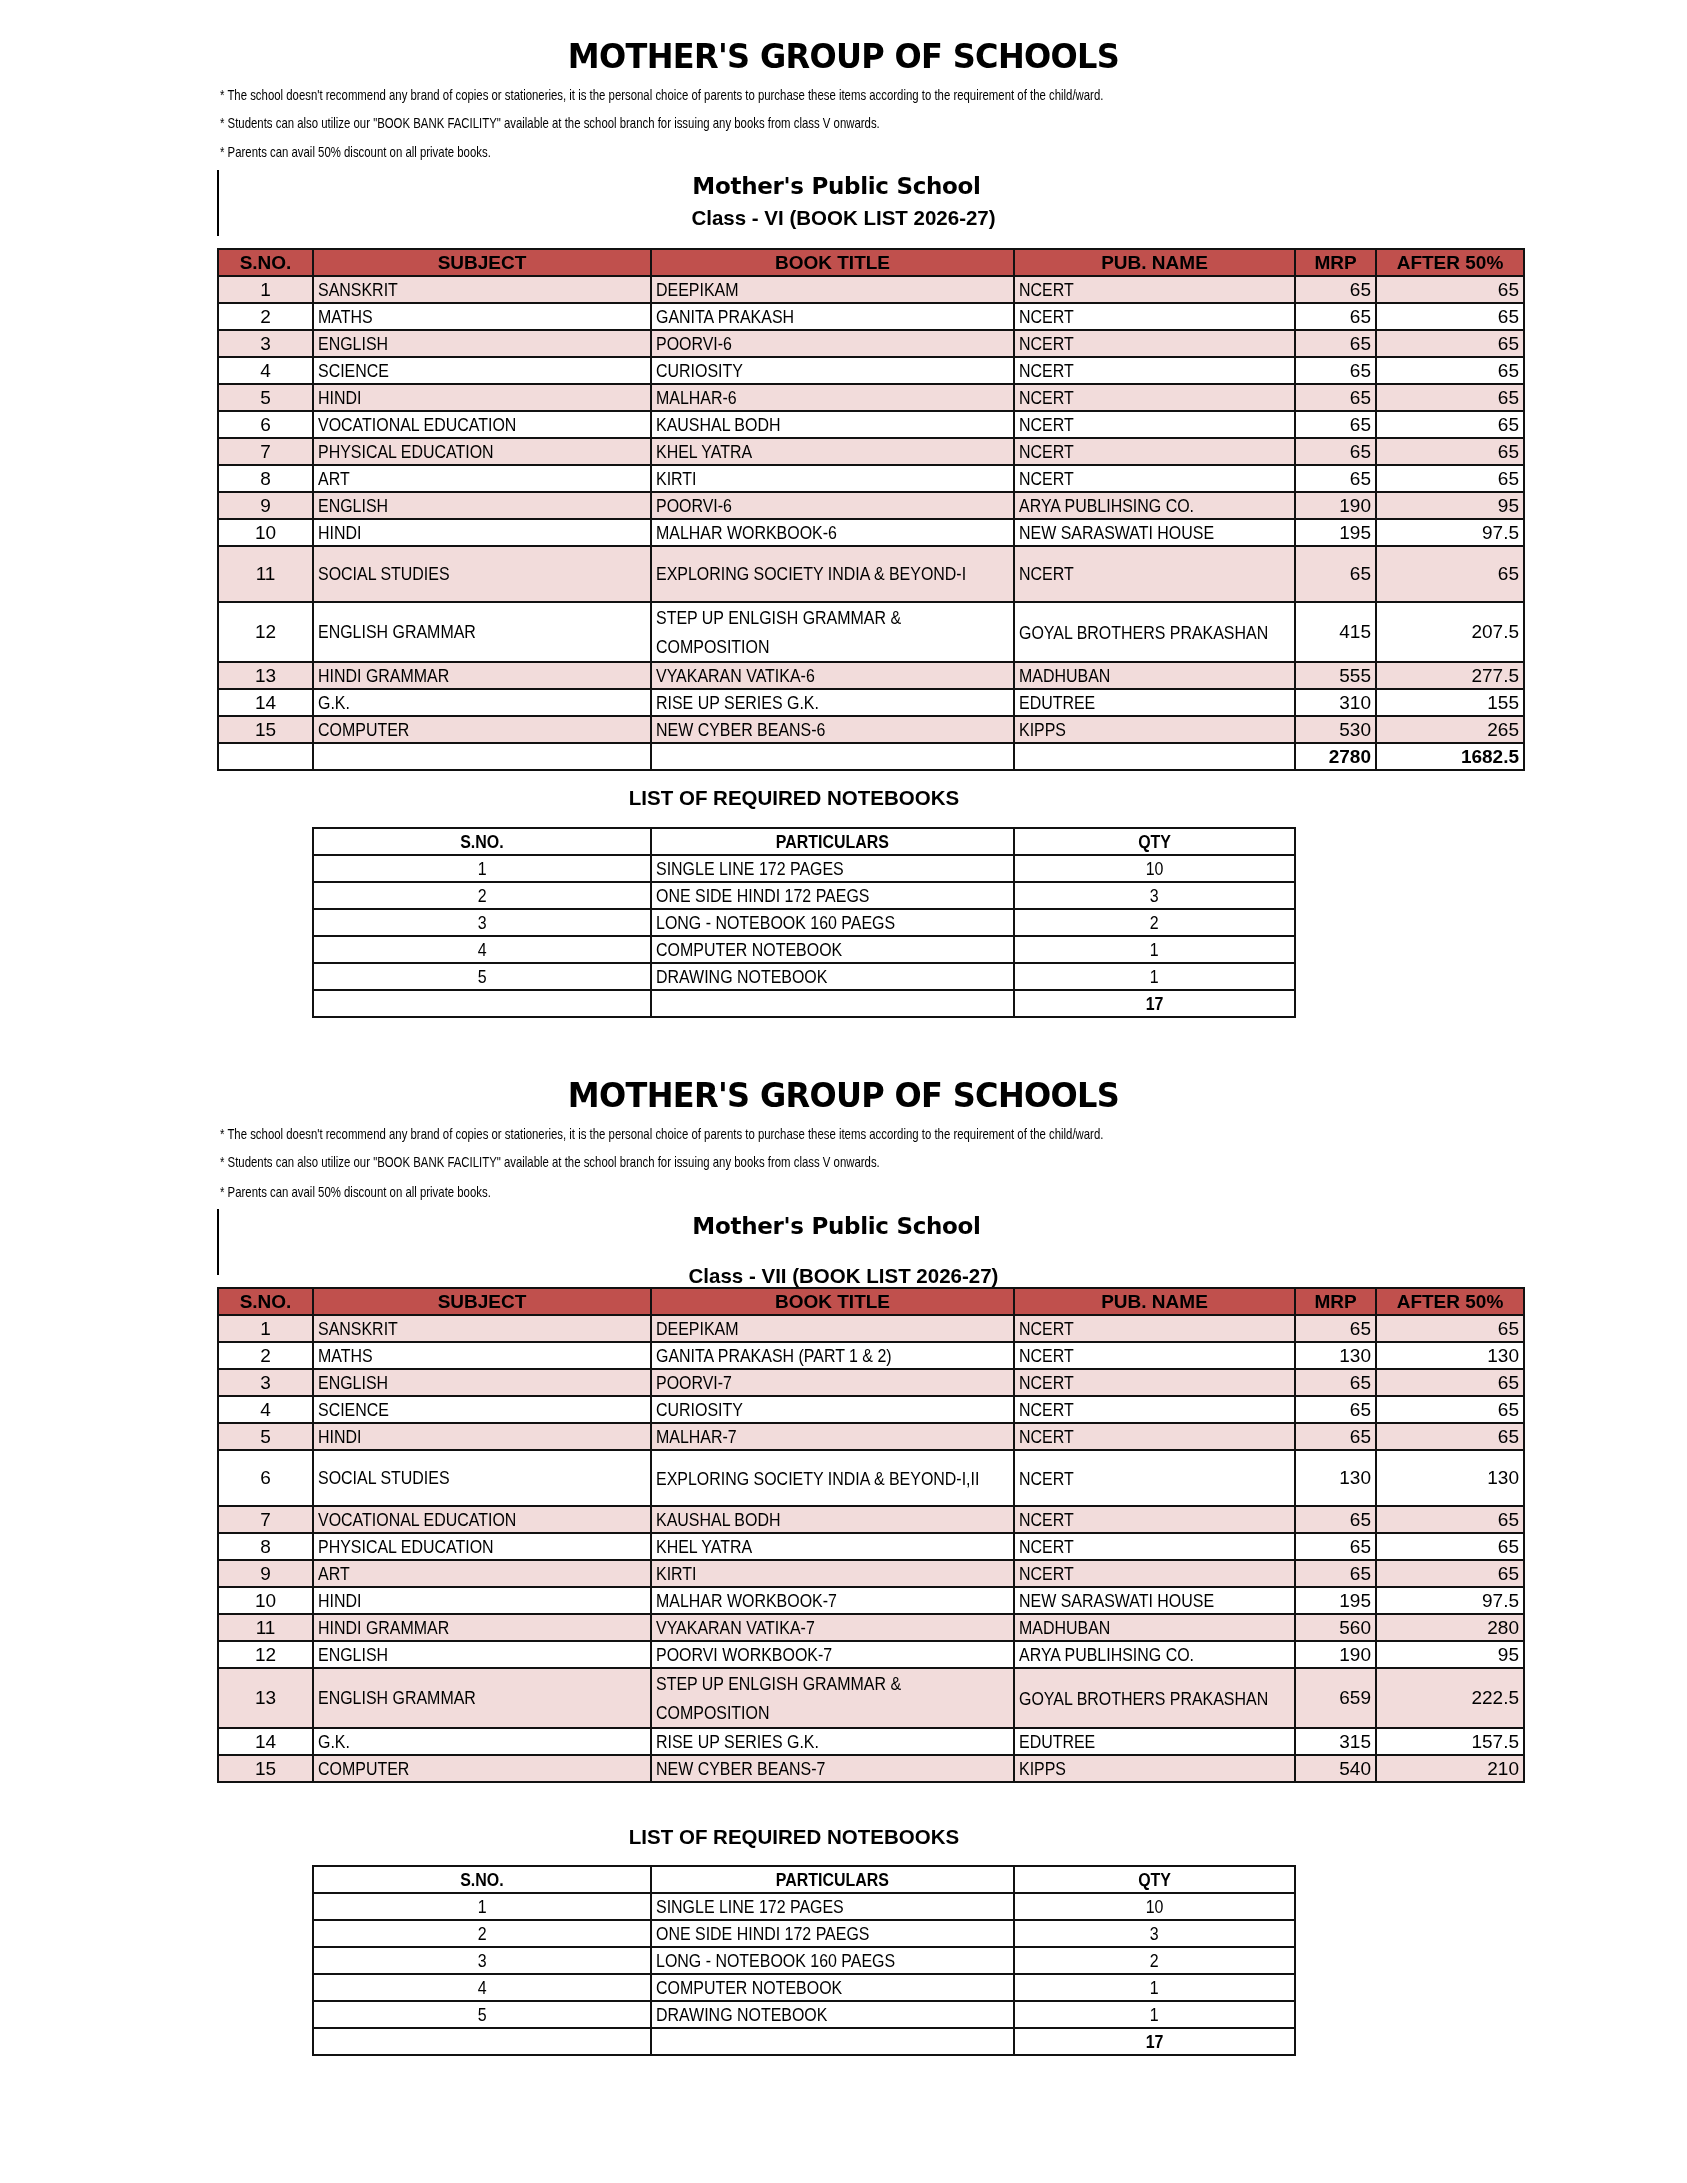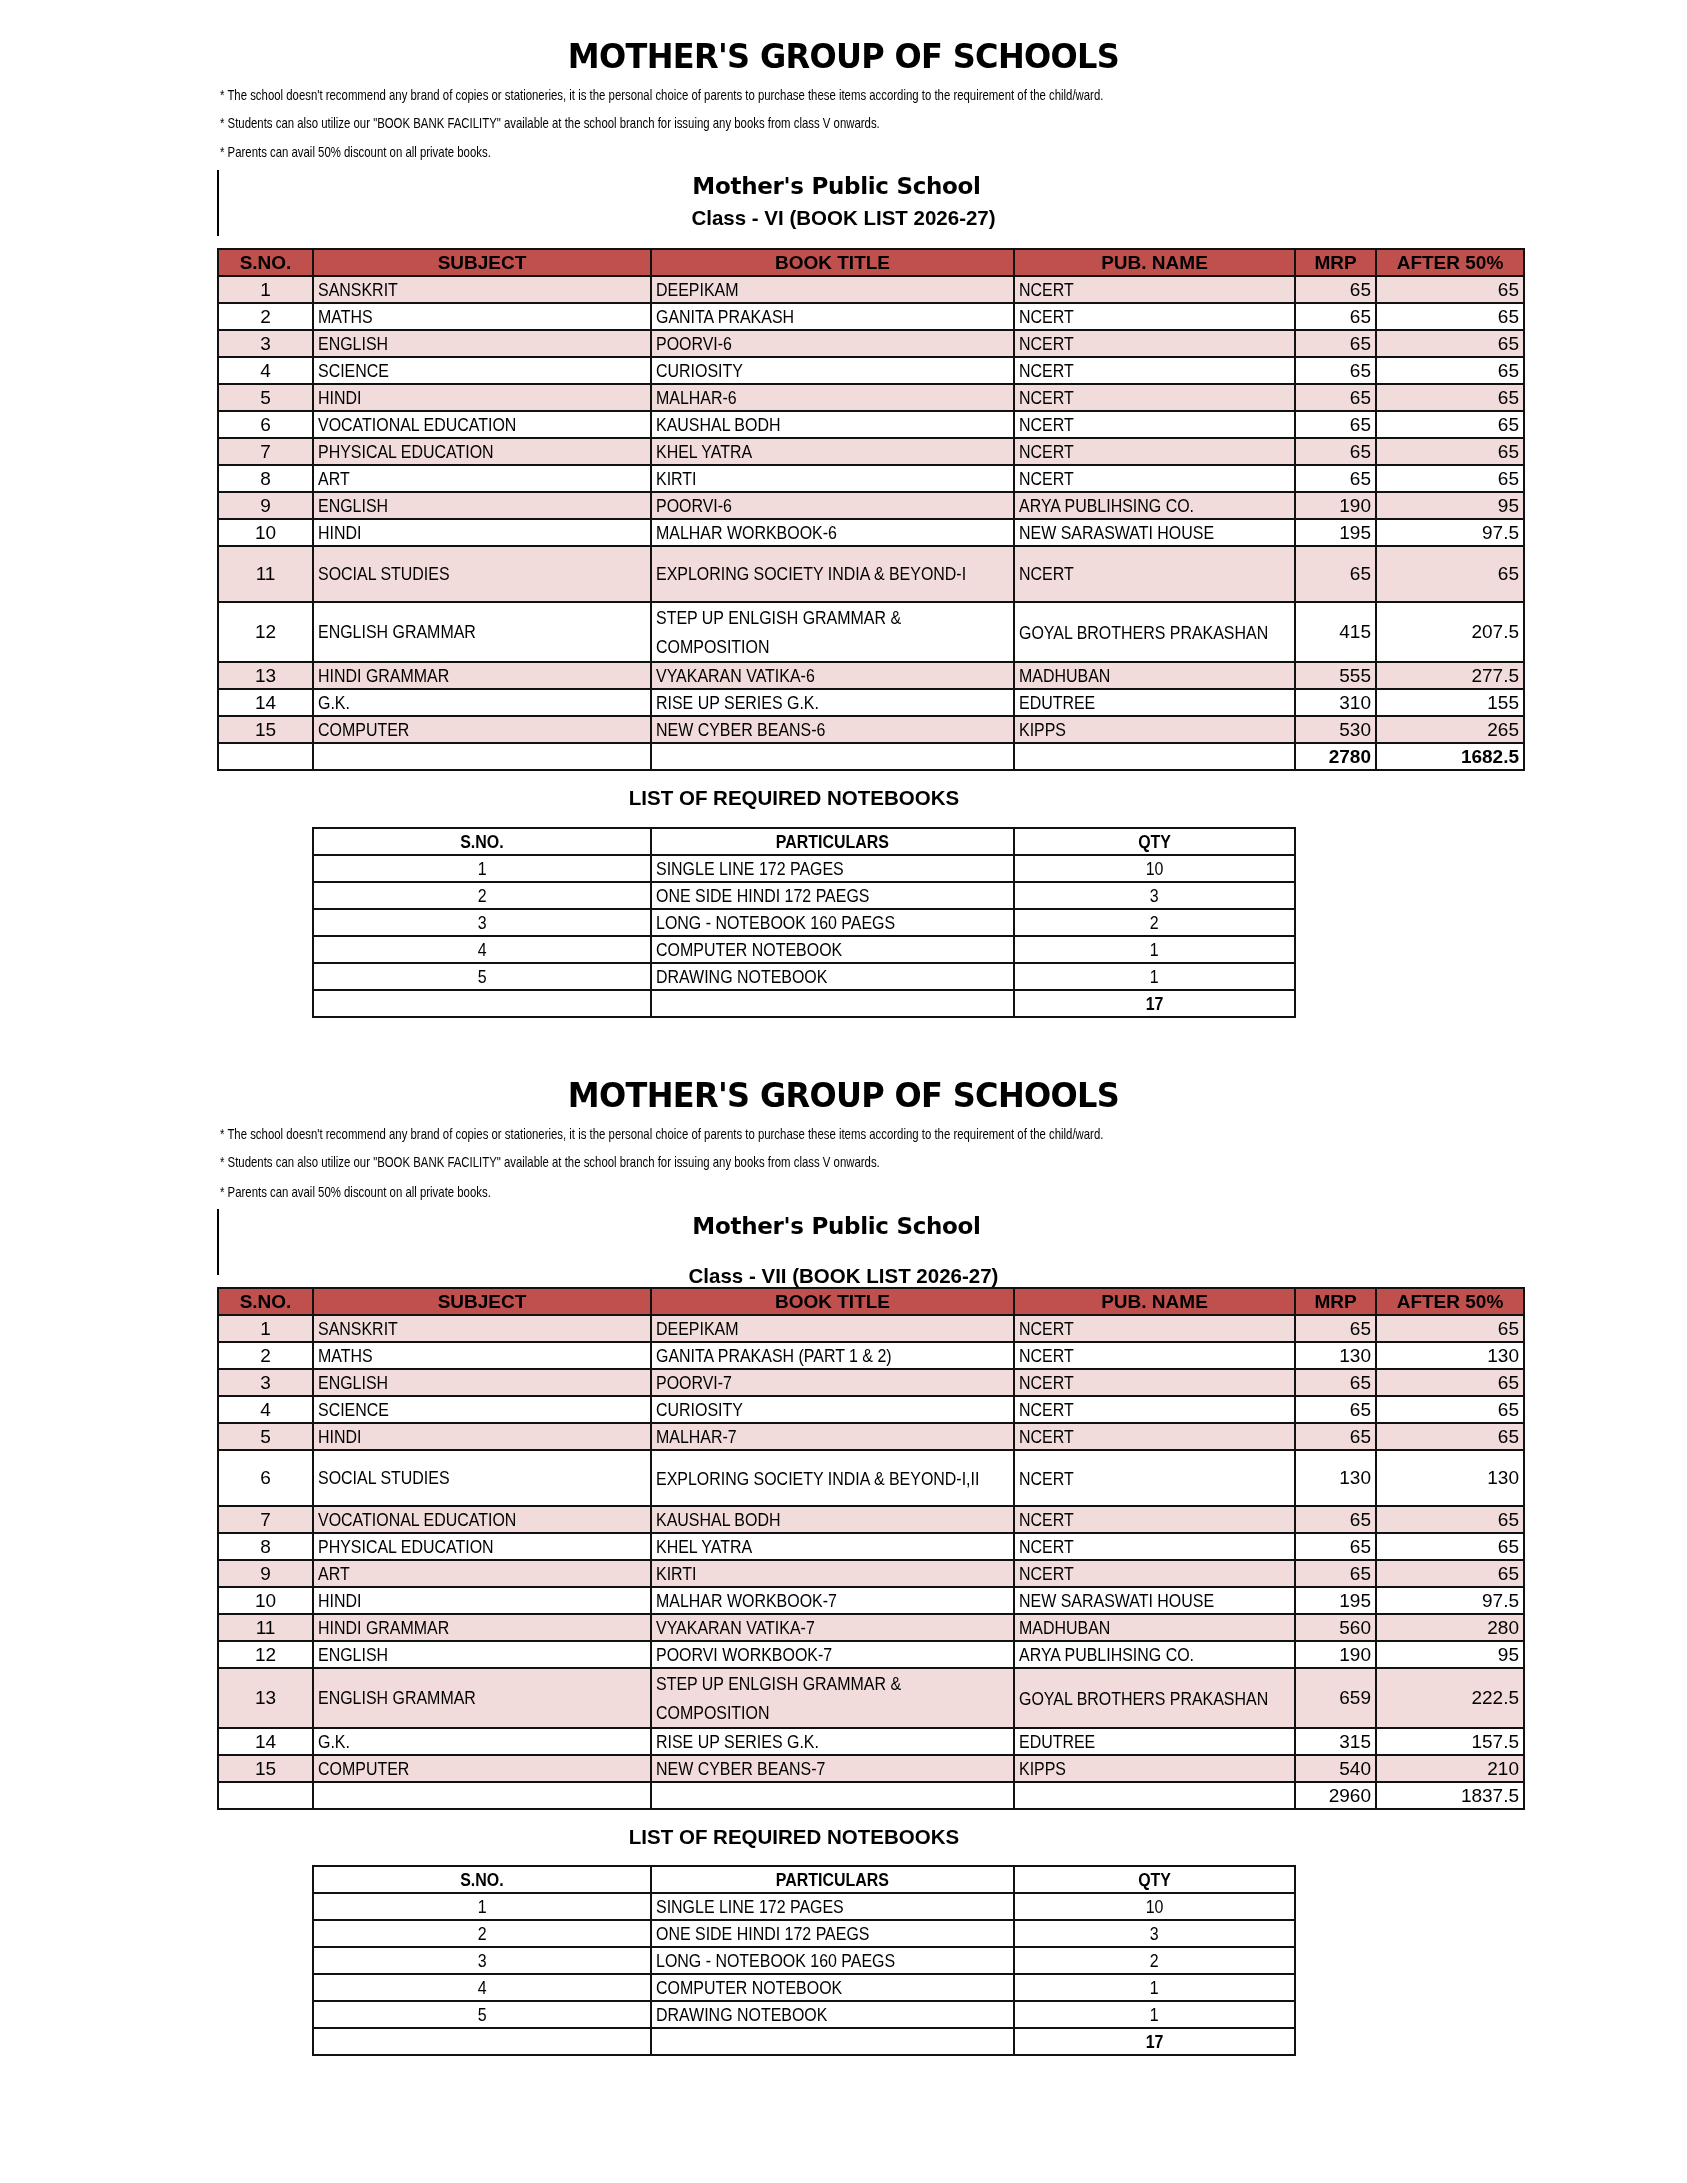--- a/index.html
+++ b/index.html
@@ -383,28 +383,20 @@
           <td class="r"><span>157.5</span></td>
         </tr>
         <tr class="alt">
           <td class="c"><span>15</span></td>
           <td class="narrow"><span>COMPUTER</span></td>
           <td class="narrow"><span>NEW CYBER BEANS-7</span></td>
           <td class="narrow"><span>KIPPS</span></td>
           <td class="r"><span>540</span></td>
           <td class="r"><span>210</span></td>
         </tr>
-        <tr class="total plain">
-          <td></td>
-          <td></td>
-          <td></td>
-          <td></td>
-          <td class="r">2960</td>
-          <td class="r">1837.5</td>
-        </tr>
       </tbody>
   </table>
 
   <div class="nb-title" style="top:1825px; left:0; width:1588px;">LIST OF REQUIRED NOTEBOOKS</div>
   <table class="notebooks" style="left:312px; top:1850px; width:982px;">
     <colgroup>
         <col style="width:338px">
         <col style="width:363px">
         <col style="width:281px">
       </colgroup>

